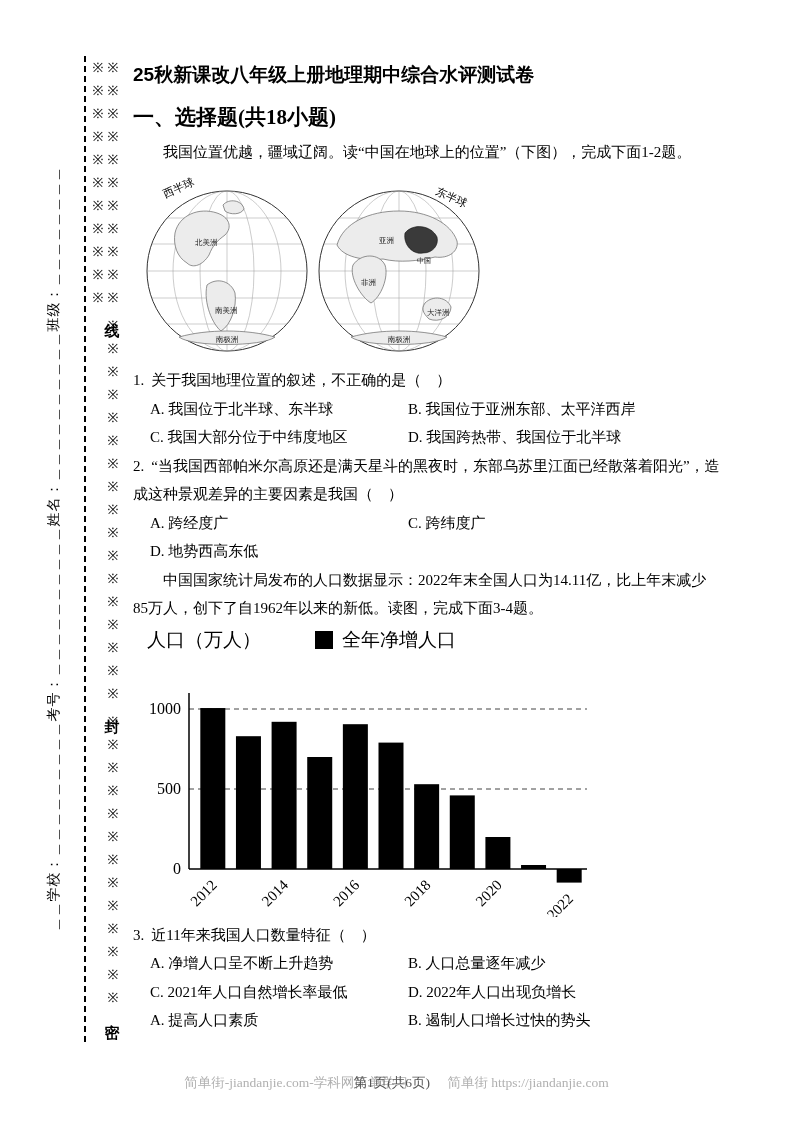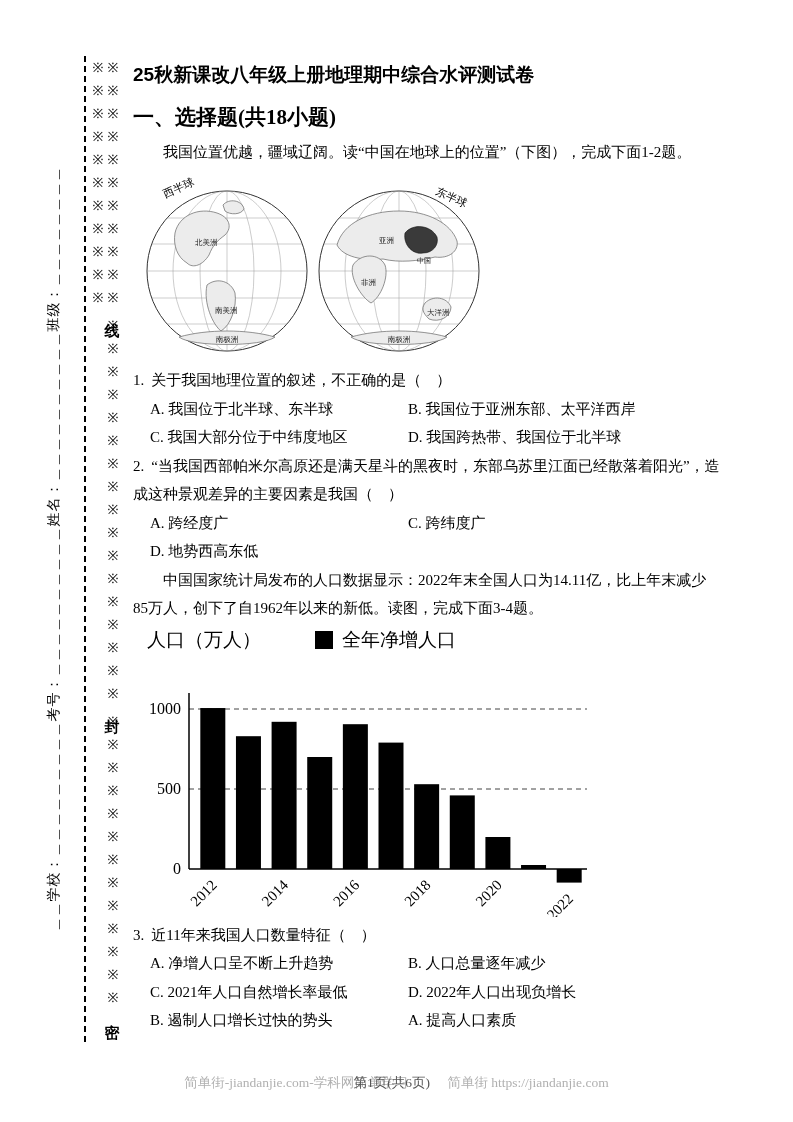--- a/index.html
+++ b/index.html
@@ -152,22 +152,22 @@
       <div class="opts">
         <span class="opt">A. 净增人口呈不断上升趋势</span>
         <span class="opt">B. 人口总量逐年减少</span>
         <span class="opt">C. 2021年人口自然增长率最低</span>
         <span class="opt">D. 2022年人口出现负增长</span>
       </div>
     </div>
 
     <div class="q">
       <div class="opts">
+        <span class="opt">A. 提高人口素质</span>
         <span class="opt">B. 遏制人口增长过快的势头</span>
-        <span class="opt">A. 提高人口素质</span>
       </div>
     </div>
 
   </div>
 
   <div class="footer">
     <span class="wm">简单街-jiandanjie.com-学科网简单学习</span>
     <span class="pg">第1页(共6页)</span>
     <span class="wm">简单街 https://jiandanjie.com</span>
   </div>

